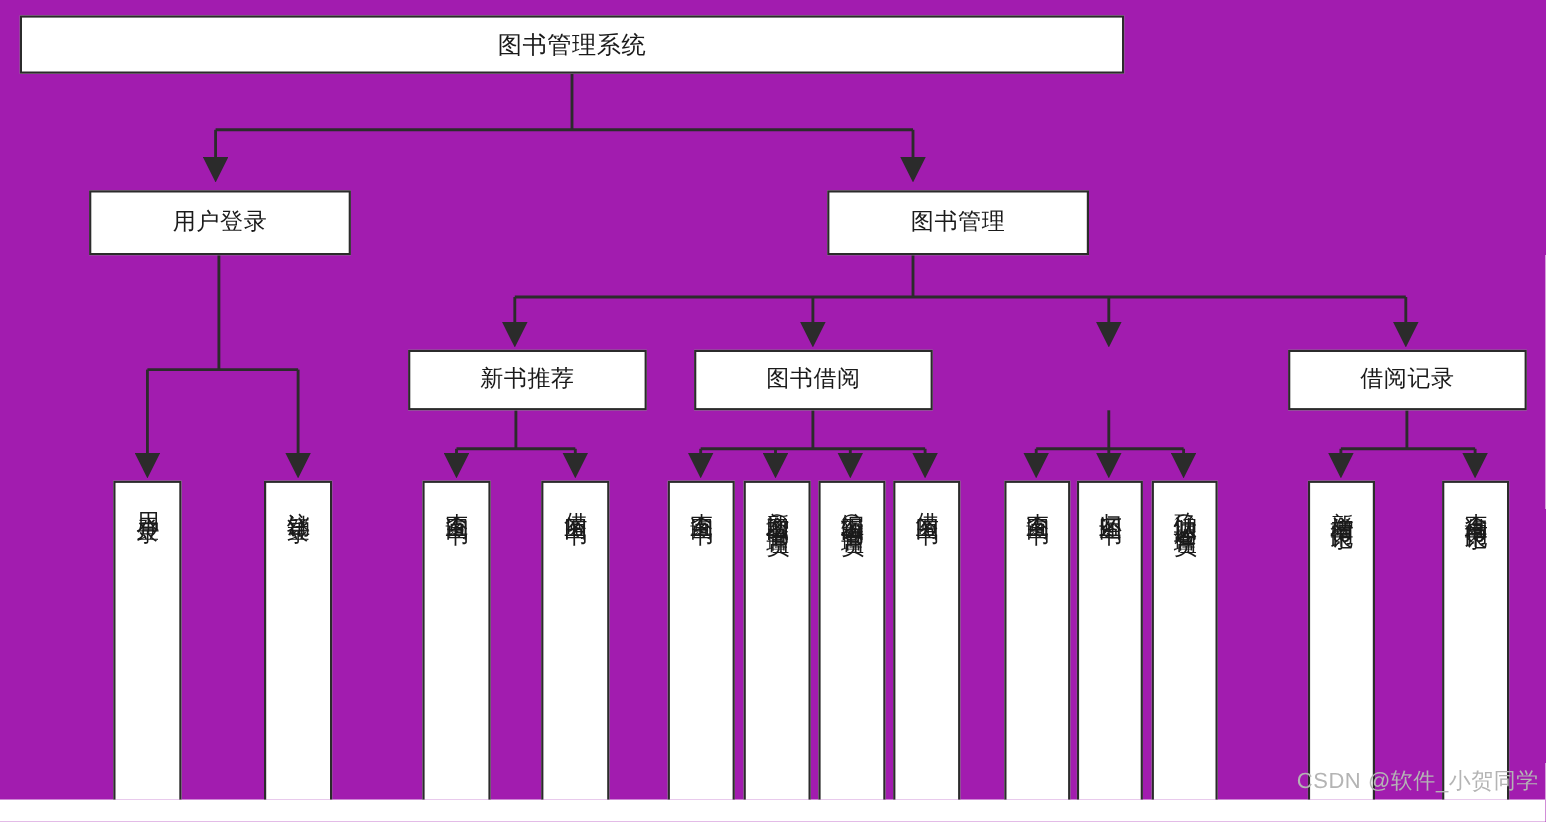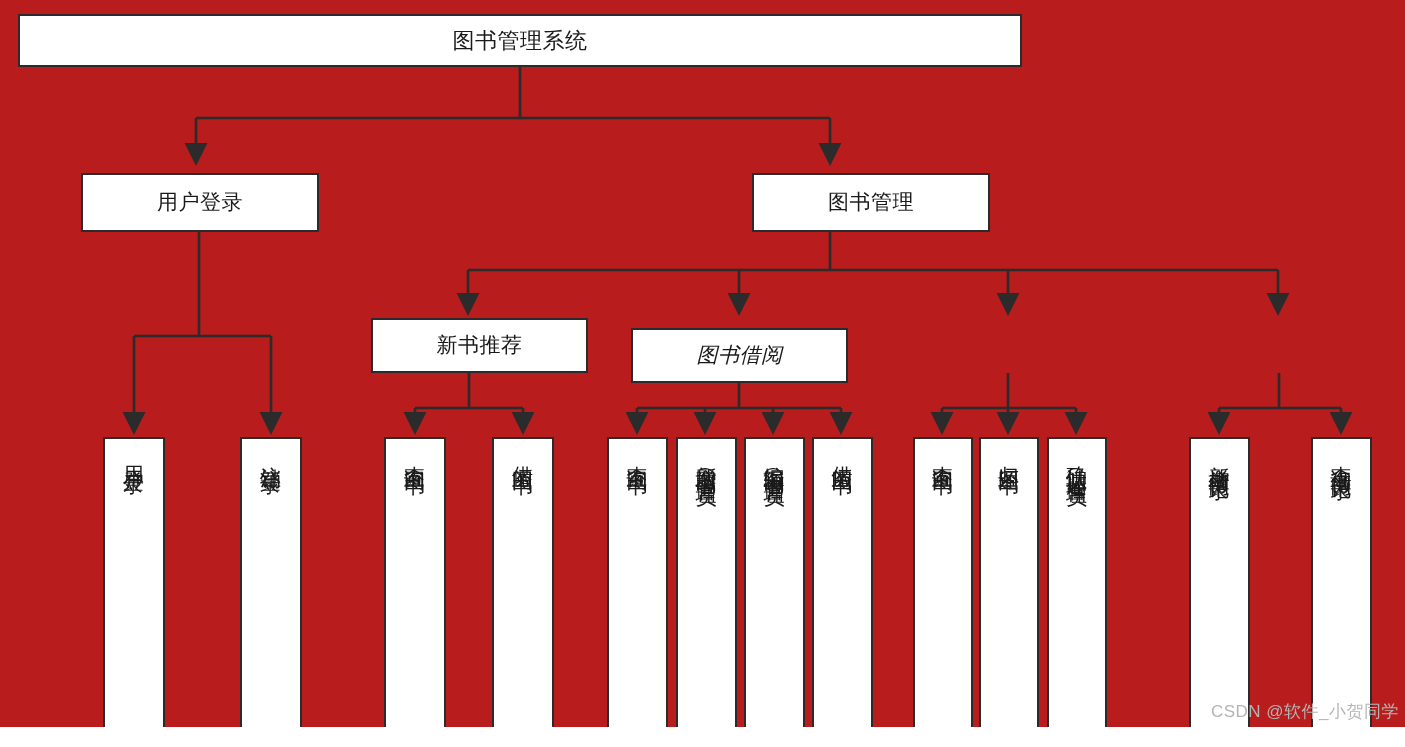--- a/index.html
+++ b/index.html
@@ -8,21 +8,21 @@
     padding: 0;
     background: #ffffff;
   }
   body {
     font-family: "Liberation Sans", "DejaVu Sans", sans-serif;
   }
   #diagram-root {
     position: relative;
     width: 1405px;
     height: 727px;
-    background: #b91c1c;
+    background: #a21caf;
     overflow: hidden;
   }
   svg.connectors {
     position: absolute;
     left: 0;
     top: 0;
     width: 1405px;
     height: 747px;
     pointer-events: none;
   }
@@ -61,21 +61,21 @@
     text-orientation: upright;
     font-size: 21px;
     letter-spacing: 3px;
     line-height: 1.0;
     max-height: 280px;
   }
   .watermark {
     position: absolute;
     right: 6px;
     bottom: 4px;
-    font-size: 17px;
+    font-size: 20px;
     color: #b4b4b4;
     letter-spacing: 0.5px;
     white-space: nowrap;
     user-select: none;
   }
 </style>
 </head>
 <body>
 
 <div id="diagram-root">
@@ -137,22 +137,25 @@
   <div class="node horiz" style="left:81px; top:173px; width:238px; height:59px;">
     <span class="label">用户登录</span>
   </div>
   <div class="node horiz" style="left:752px; top:173px; width:238px; height:59px;">
     <span class="label">图书管理</span>
   </div>
 
   <div class="node horiz" style="left:361px; top:318px; width:217px; height:55px;margin-left:10px;">
     <span class="label">新书推荐</span>
   </div>
-  <div class="node horiz" style="left:631px; top:328px; width:217px; height:55px;font-style:italic;">
+  <div class="node horiz" style="left:631px; top:318px; width:217px; height:55px;">
     <span class="label">图书借阅</span>
+  </div>
+  <div class="node horiz" style="left:1171px; top:318px; width:217px; height:55px;">
+    <span class="label">借阅记录</span>
   </div>
 
   <div class="node vert" style="left:103px; top:437px; width:62px; height:297px;">
     <span class="label">用户登录</span>
   </div>
   <div class="node vert" style="left:240px; top:437px; width:62px; height:297px;">
     <span class="label">注销登录</span>
   </div>
 
   <div class="node vert" style="left:384px; top:437px; width:62px; height:297px;">

